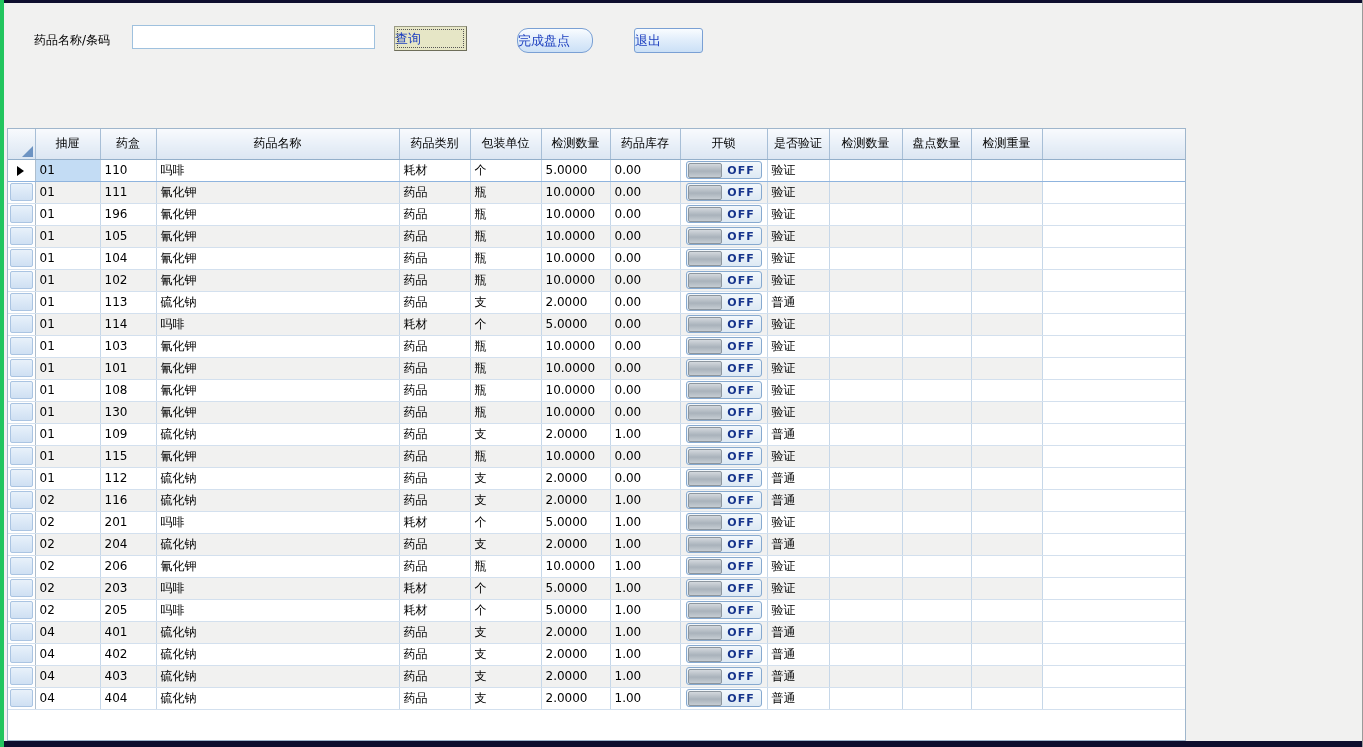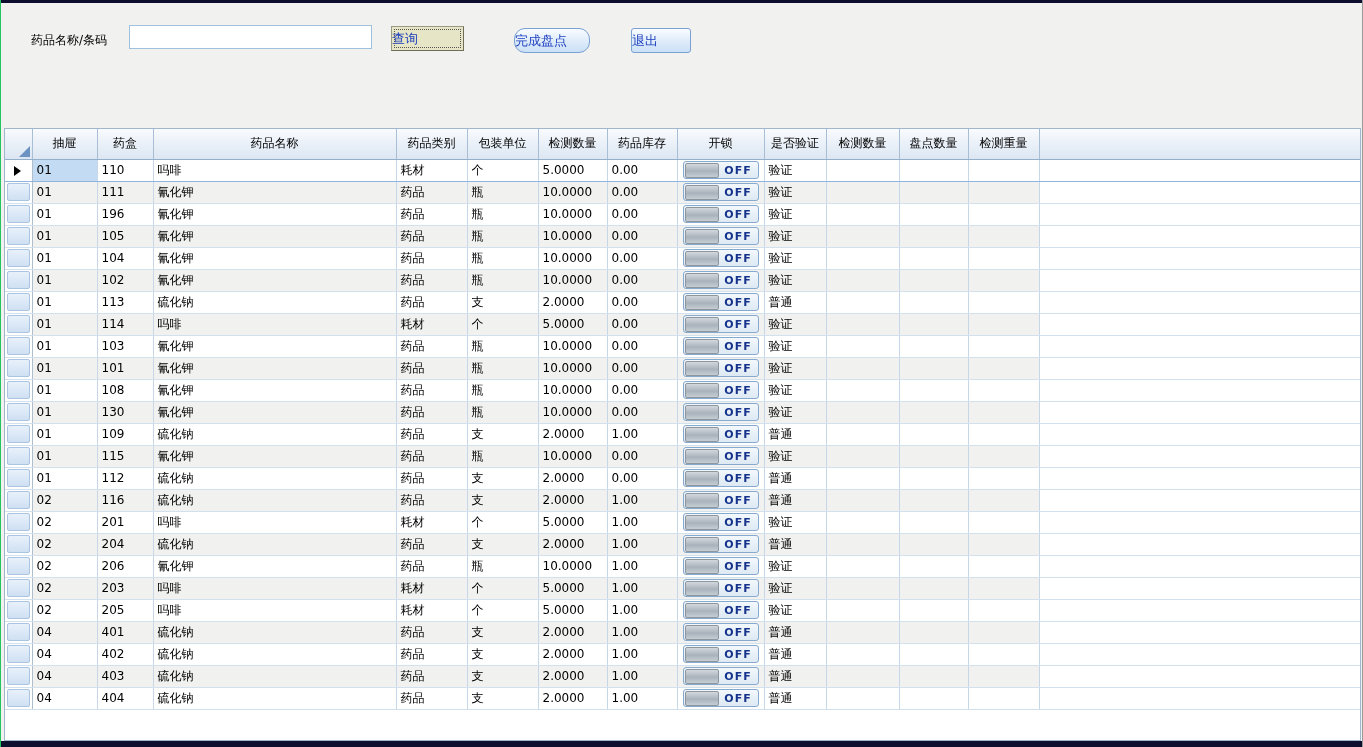--- a/index.html
+++ b/index.html
@@ -1,41 +1,41 @@
 <!DOCTYPE html>
 <html><head>
 <meta charset="utf-8">
 <style>
   * { margin:0; padding:0; box-sizing:border-box; }
   html,body { width:1363px; height:747px; overflow:hidden; }
   body { font-family:"DejaVu Sans","Liberation Sans",sans-serif; font-size:12px; color:#000; }
 
   .window { position:relative; width:1363px; height:747px; background:#f1f1f0;
-            border-left:1px solid #22c55e; border-right:1px solid #9a9a9a; }
+            border-left:4px solid #22c55e; border-right:1px solid #9a9a9a; }
   .top-edge    { position:absolute; top:0; left:0; width:100%; height:3px; background:#0e0e2e; }
   .bottom-edge { position:absolute; bottom:0; left:0; width:100%; height:6px; background:#0e0e2e; }
 
   
   .toolbar { position:absolute; top:3px; left:0; width:100%; height:125px; }
   .search-label { position:absolute; left:30px; top:29px; }
   .search-input { position:absolute; left:128px; top:22px; width:243px; height:24px;
                   border:1px solid #9fc1de; background:#fff; padding:0 4px; font-size:12px; }
   .btn { position:absolute; height:25px; text-align:left; font-size:13px;
          color:#1d3fbf; cursor:pointer; }
   .btn-query { left:390px; top:23px; width:73px;
                background:#e6e6c6; border:1px solid #9a9a84;
                border-right-color:#6e6e5a; border-bottom-color:#6e6e5a;
                outline:1px dotted #555; outline-offset:-4px; }
   .btn-blue  { background:linear-gradient(180deg,#f9fcff 0%,#e2eefb 45%,#cbe0f6 100%);
                border:1px solid #7aa0d4; border-radius:3px; }
   .btn-finish { left:513px; top:25px; width:76px;border-radius:11px; }
-  .btn-exit   { left:630px; top:25px; width:60px; }
+  .btn-exit   { left:630px; top:25px; width:69px; }
 
   
-  .grid { position:absolute; top:128px; left:3px; width:1357px; height:613px;
+  .grid { position:absolute; top:128px; left:3px; width:1179px; height:613px;
           background:#fff; border:1px solid #9fb6cc; overflow:hidden; }
   table { border-collapse:collapse; table-layout:fixed; width:1355px; }
   col.c-ind{width:27px} col.c-drawer{width:65px} col.c-box{width:56px}
   col.c-name{width:243px} col.c-cat{width:71px} col.c-unit{width:71px}
   col.c-uw{width:69px} col.c-stock{width:70px} col.c-lock{width:87px}
   col.c-verify{width:62px} col.c-cq{width:73px} col.c-pq{width:69px}
   col.c-cw{width:71px} col.c-fill{width:321px}
 
   thead th { height:30px; font-weight:normal; text-align:center;
              background:linear-gradient(180deg,#f8fafd 0%,#e9f0f8 50%,#dce6f2 100%);

